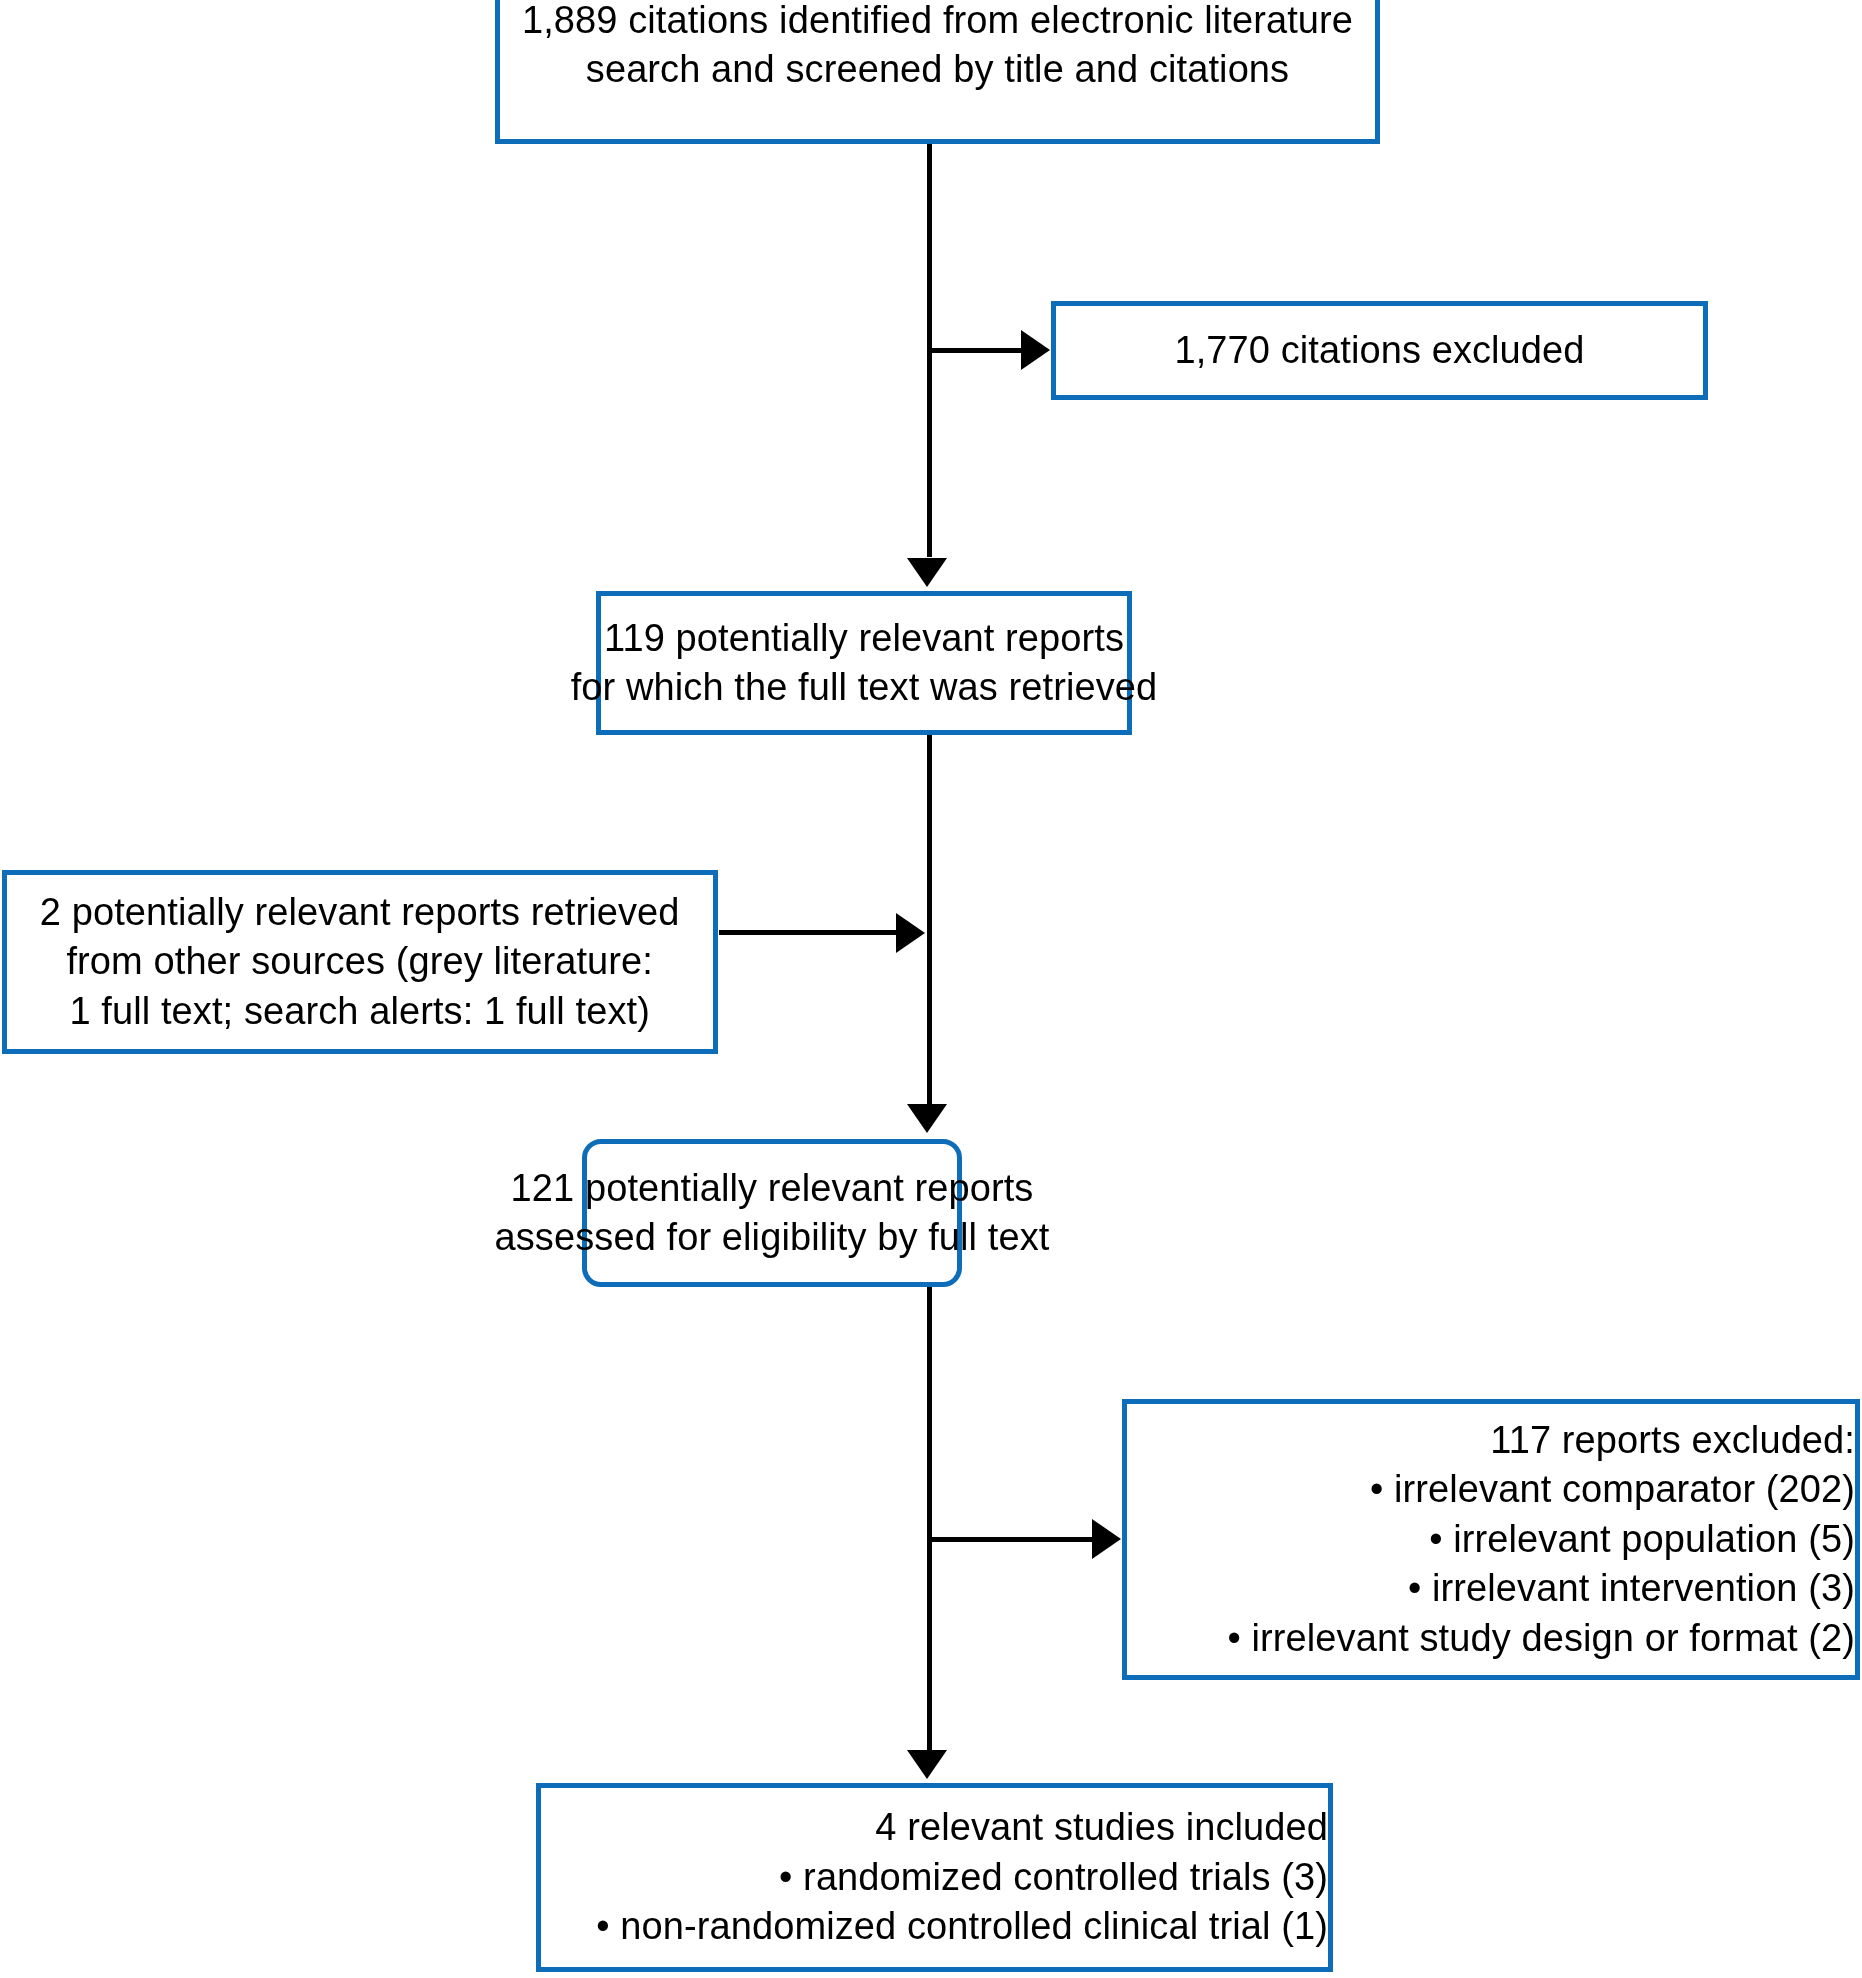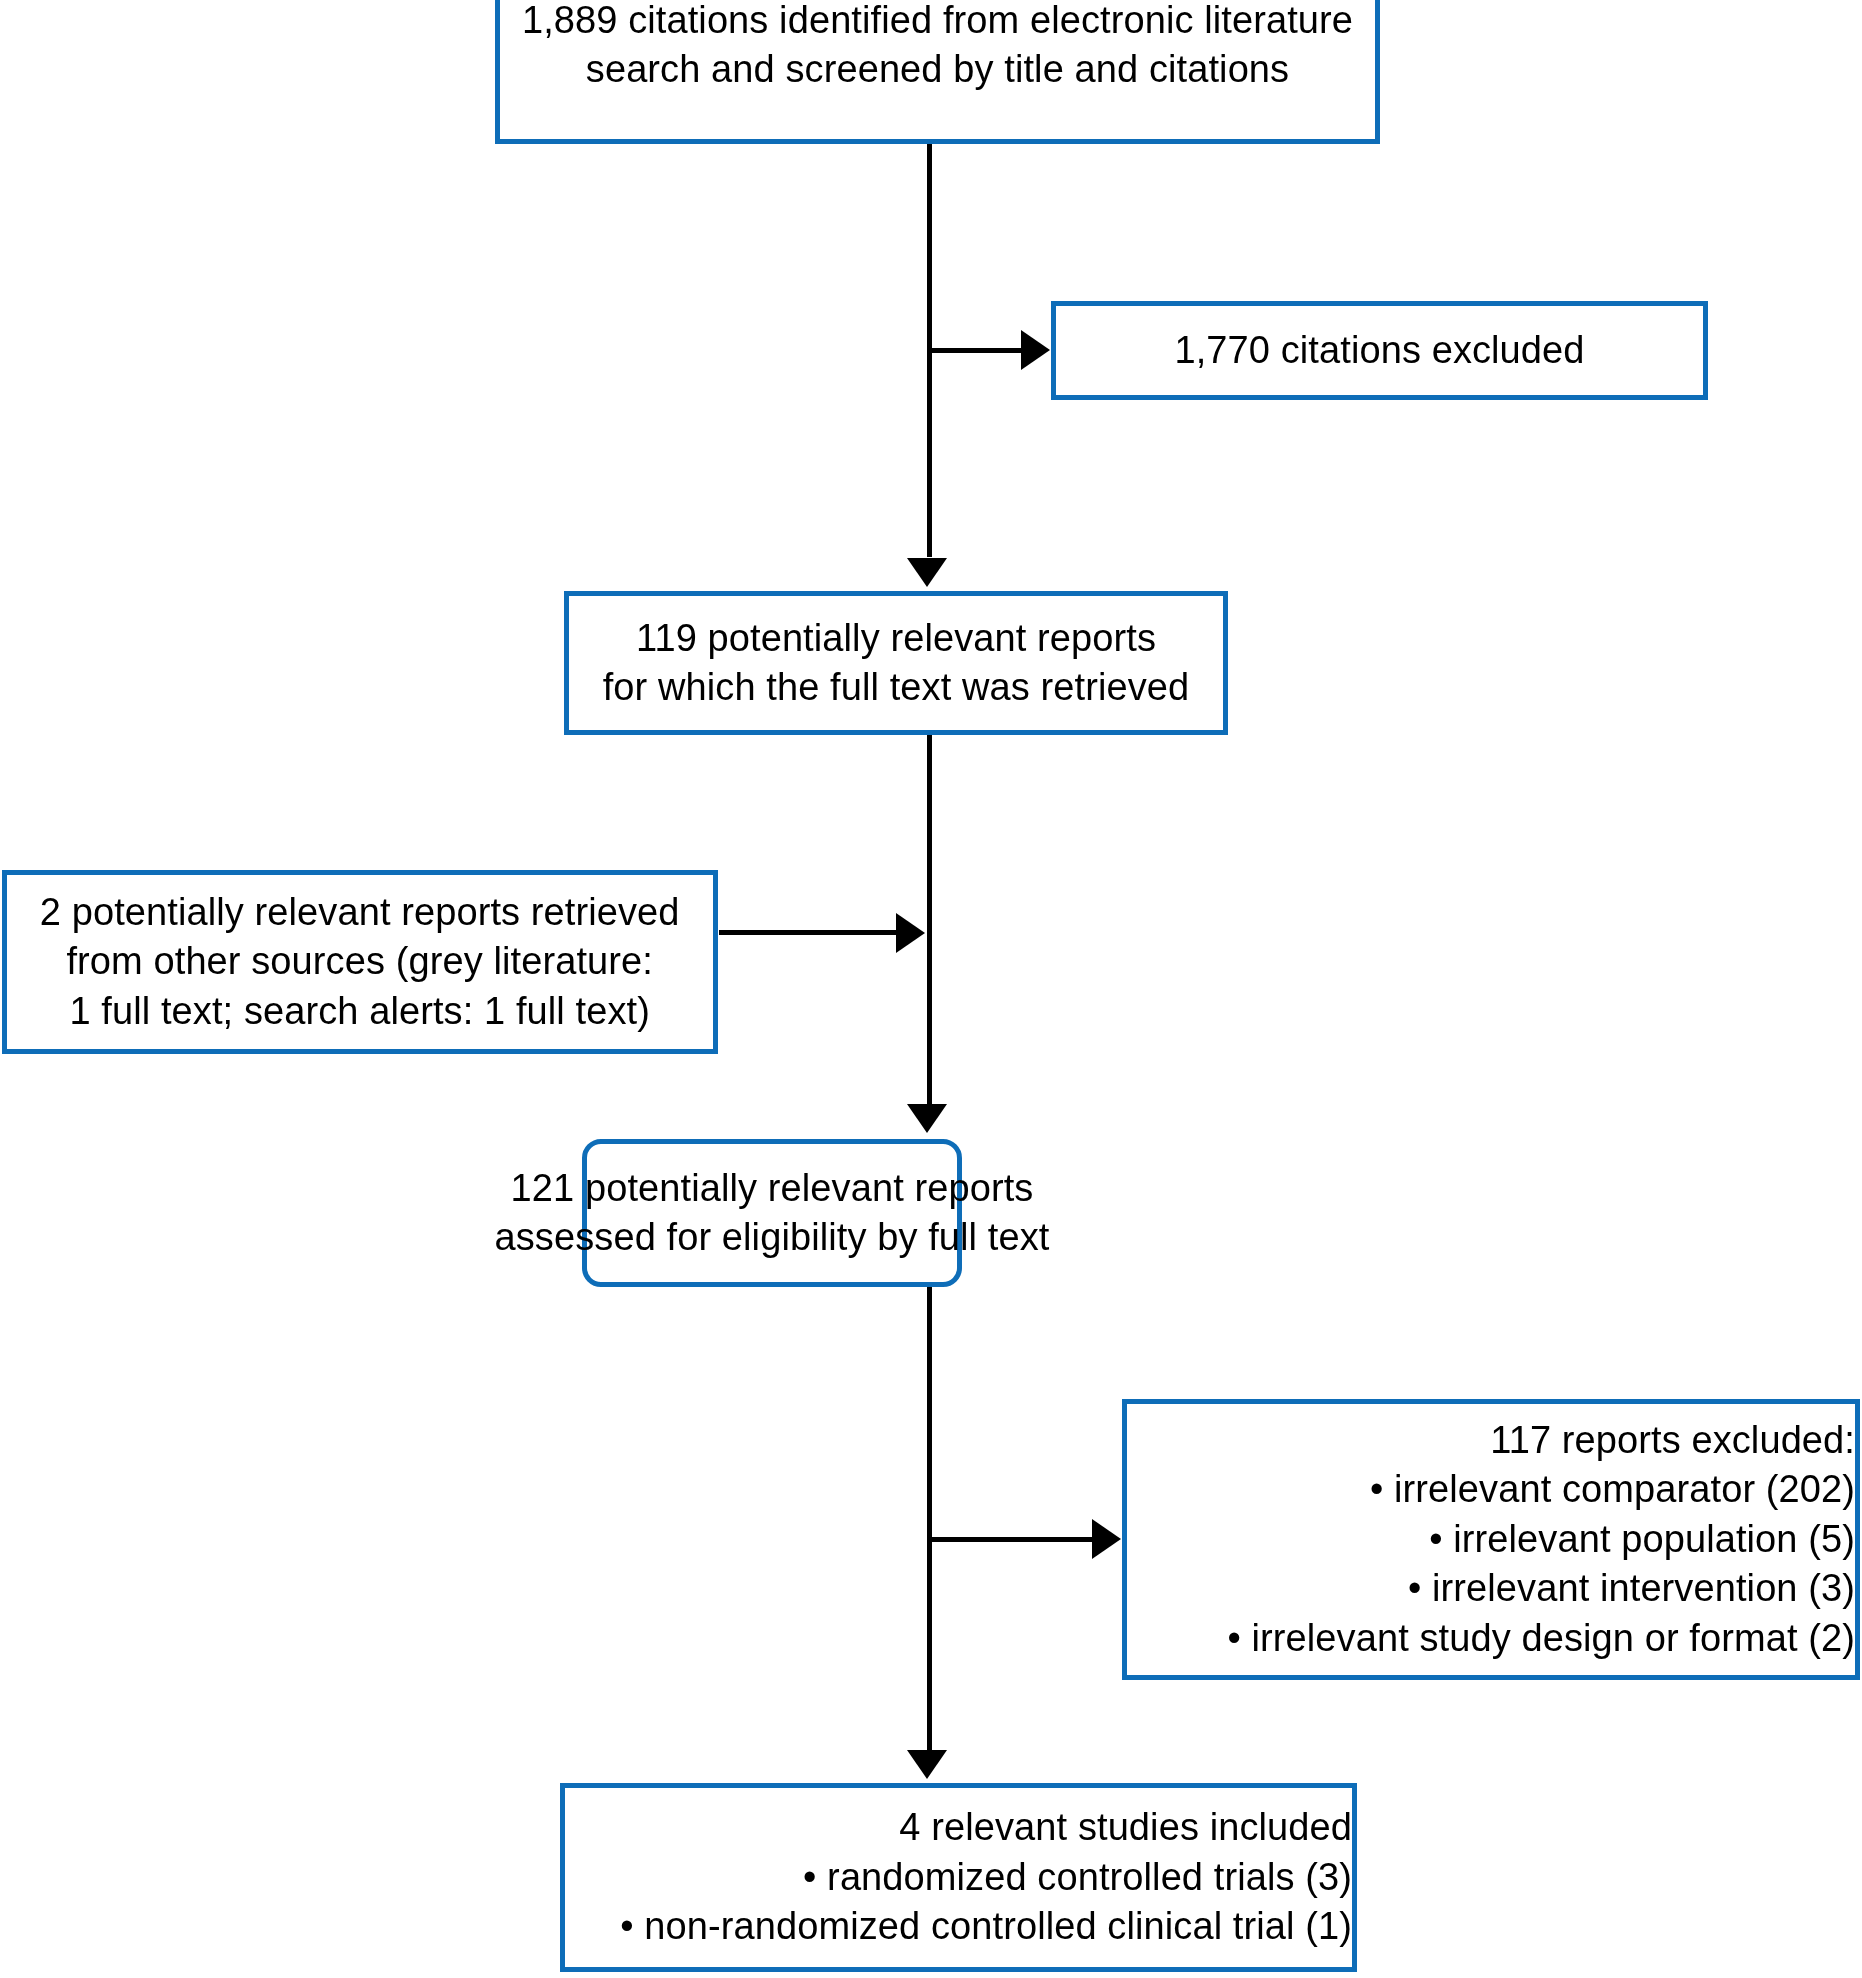--- a/index.html
+++ b/index.html
@@ -41,25 +41,25 @@
     display: block;
     white-space: nowrap;
   }
   .flow-box.left-text .pad {
     padding-left: 29px;
   }
 
   
   #box-identified   { left: 495px;  top: -54px;  width: 885px; height: 198px; }
   #box-excluded-1   { left: 1051px; top: 301px;  width: 657px;  height: 99px; }
-  #box-fulltext     { left: 564px;  top: 591px;  width: 664px;  height: 144px; }
+  #box-fulltext     { left: 596px;  top: 591px;  width: 536px;  height: 144px; }
   #box-other-src    { left: 1.7px;    top: 841px;  width: 716px;  height: 184px; margin-top: 29px; }
   #box-eligibility  { left: 582px;  top: 1139px; width: 380px;  height: 148px; border-radius: 19px; }
   #box-excluded-2   { left: 1122px; top: 1399px; width: 738px;  height: 281px; }
-  #box-included     { left: 536px;  top: 1783px; width: 797px;  height: 189px; margin-left: 24px; }
+  #box-included     { left: 536px;  top: 1783px; width: 797px;  height: 189px; }
 
   
   .vline {
     position: absolute;
     width: 5.2px;
     background: #000000;
   }
   .hline {
     position: absolute;
     height: 5.2px;

